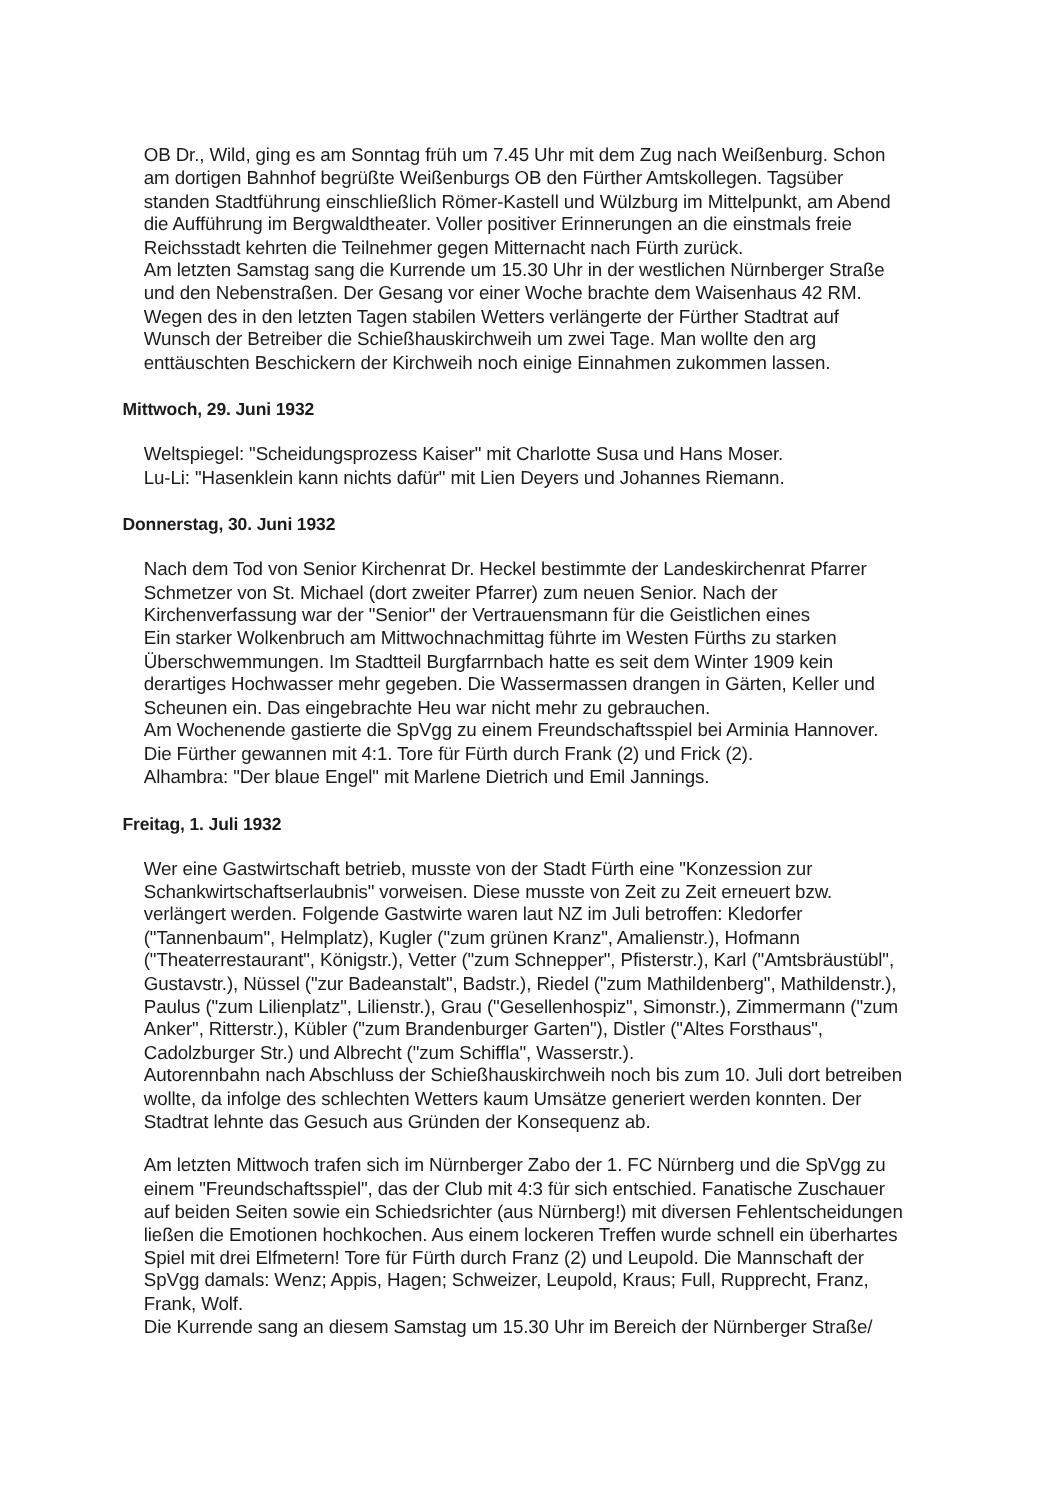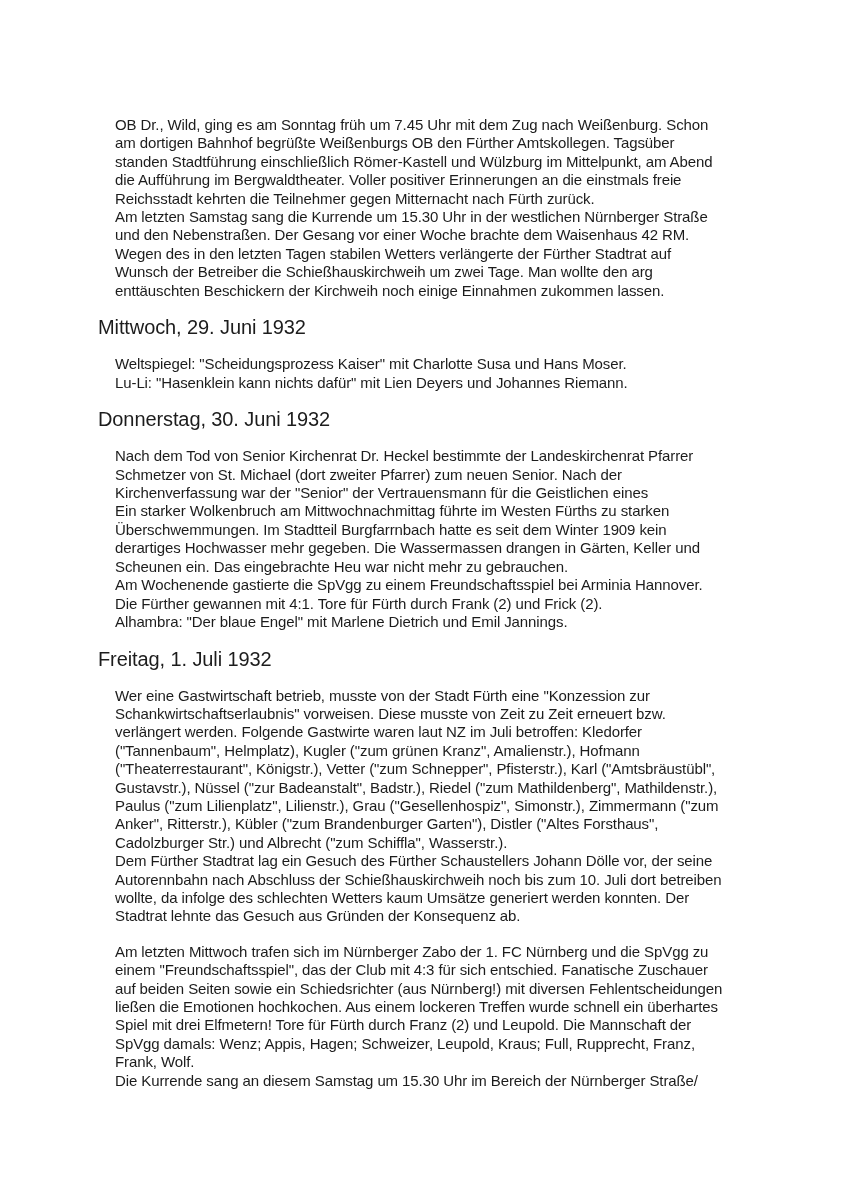--- a/index.html
+++ b/index.html
@@ -22,22 +22,22 @@
     -webkit-font-smoothing: antialiased;
   }
   .block {
     margin: 17px;
   }
   .line {
     white-space: pre;
     letter-spacing: -0.1px;
   }
   .heading {
-    font-weight: normal;
-    font-size: 20px;
+    font-weight: bold;
+    font-size: 14px;
     line-height: 18.4px;
     margin: 18.4px 0;
     letter-spacing: -0.1px;
   }
 </style>
 </head>
 <body>
 
 <div class="page">
 
@@ -81,21 +81,20 @@
   <div class="block">
     <div class="line">Wer eine Gastwirtschaft betrieb, musste von der Stadt Fürth eine "Konzession zur</div>
     <div class="line">Schankwirtschaftserlaubnis" vorweisen. Diese musste von Zeit zu Zeit erneuert bzw.</div>
     <div class="line">verlängert werden. Folgende Gastwirte waren laut NZ im Juli betroffen: Kledorfer</div>
     <div class="line">("Tannenbaum", Helmplatz), Kugler ("zum grünen Kranz", Amalienstr.), Hofmann</div>
     <div class="line">("Theaterrestaurant", Königstr.), Vetter ("zum Schnepper", Pfisterstr.), Karl ("Amtsbräustübl",</div>
     <div class="line">Gustavstr.), Nüssel ("zur Badeanstalt", Badstr.), Riedel ("zum Mathildenberg", Mathildenstr.),</div>
     <div class="line">Paulus ("zum Lilienplatz", Lilienstr.), Grau ("Gesellenhospiz", Simonstr.), Zimmermann ("zum</div>
     <div class="line">Anker", Ritterstr.), Kübler ("zum Brandenburger Garten"), Distler ("Altes Forsthaus",</div>
     <div class="line">Cadolzburger Str.) und Albrecht ("zum Schiffla", Wasserstr.).</div>
-    <div class="line">Dem Fürther Stadtrat lag ein Gesuch des Fürther Schaustellers Johann Dölle vor, der seine</div>
     <div class="line">Autorennbahn nach Abschluss der Schießhauskirchweih noch bis zum 10. Juli dort betreiben</div>
     <div class="line">wollte, da infolge des schlechten Wetters kaum Umsätze generiert werden konnten. Der</div>
     <div class="line">Stadtrat lehnte das Gesuch aus Gründen der Konsequenz ab.</div>
   </div>
 
 
   <div class="block">
     <div class="line">Am letzten Mittwoch trafen sich im Nürnberger Zabo der 1. FC Nürnberg und die SpVgg zu</div>
     <div class="line">einem "Freundschaftsspiel", das der Club mit 4:3 für sich entschied. Fanatische Zuschauer</div>
     <div class="line">auf beiden Seiten sowie ein Schiedsrichter (aus Nürnberg!) mit diversen Fehlentscheidungen</div>

